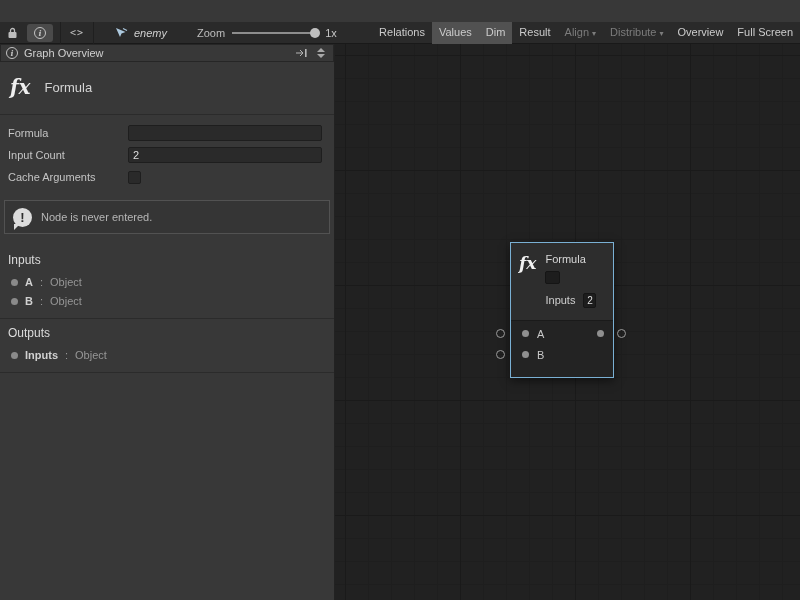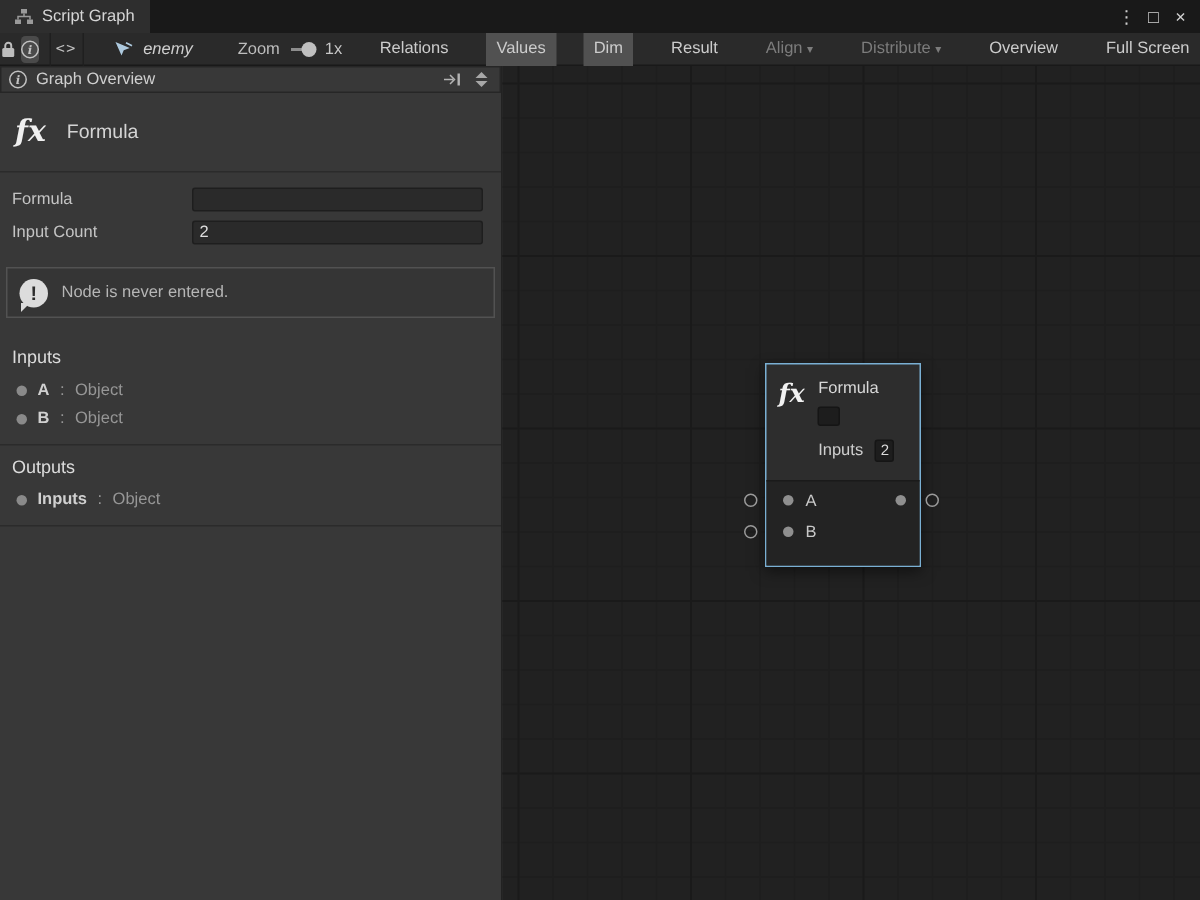--- a/index.html
+++ b/index.html
@@ -22,21 +22,21 @@
   .ticon.active { background:#4a4a4a; border-radius:3px; height:18px; width:26px; margin:0 3px; }
   .tsep { width:1px; height:22px; background:#1f1f1f; margin:0 4px; }
   .codeglyph { font-family:"DejaVu Sans Mono", monospace; font-size:10px; letter-spacing:1px; color:#c2c2c2; }
   .infocirc { width:12px; height:12px; border:1px solid #c2c2c2; border-radius:50%; display:flex; align-items:center; justify-content:center; font:italic bold 8px "DejaVu Serif", serif; color:#c2c2c2; }
   .graphname { display:flex; align-items:center; gap:6px; margin-left:16px; color:#cfcfcf;font-style:italic; }
   .zoom-label { margin-left:30px; color:#bdbdbd; }
   .zoom-slider { position:relative; width:86px; height:12px; margin:0 7px; }
   .zoom-track { position:absolute; left:0; right:4px; top:5px; height:2px; background:#8d8d8d; }
   .zoom-thumb { position:absolute; right:-2px; top:1px; width:10px; height:10px; border-radius:50%; background:#bfbfbf; }
   .tbuttons { margin-left:auto; display:flex; align-items:center; height:22px; }
-  .tbtn { padding:0 7px; height:22px; line-height:21px; color:#cccccc; white-space:nowrap;margin-left:18px; }
+  .tbtn { padding:0 7px; height:22px; line-height:21px; color:#cccccc; white-space:nowrap; }
   .tbtn.active { background:#515151; }
   .tbtn.disabled { color:#7c7c7c; }
   .dd { margin-left:3px; font-size:8px; }
 
   
   .inspector { position:absolute; top:44px; left:0; width:335px; bottom:0; background:#383838; border-right:1px solid #222; }
   .insp-header { height:18px; display:flex; align-items:center; gap:6px; padding:0 5px; border:1px solid #262626; background:#383838; color:#d0d0d0; }
   .insp-header .spacer { flex:1; }
   .scrollcol { display:flex; flex-direction:column; gap:2px; align-items:center; width:14px; }
   .tri-up { width:0; height:0; border-left:4px solid transparent; border-right:4px solid transparent; border-bottom:4px solid #a8a8a8; }
@@ -91,36 +91,20 @@
   .ext-port { position:absolute; width:9px; height:9px; border:1px solid #9a9a9a; border-radius:50%; background:transparent; }
   .ep-a { left:161px; top:285px; }
   .ep-b { left:161px; top:306px; }
   .ep-out { left:282px; top:285px; }
 </style>
 </head>
 <body>
 
 <div class="app">
 
-  <div class="tabbar">
-    <div class="tab">
-      <svg width="12" height="11" viewBox="0 0 12 11">
-        <rect x="4" y="0" width="4" height="3" fill="#9a9a9a"></rect>
-        <rect x="0" y="7" width="4" height="3" fill="#9a9a9a"></rect>
-        <rect x="8" y="7" width="4" height="3" fill="#9a9a9a"></rect>
-        <path d="M6 3v2M2 7V5h8v2" stroke="#9a9a9a" fill="none"></path>
-      </svg>
-      <span>Script Graph</span>
-    </div>
-    <div class="winbtns">
-      <span class="winbtn">⋮</span>
-      <span class="winbtn">□</span>
-      <span class="winbtn">×</span>
-    </div>
-  </div>
 
   <div class="toolbar">
     <span class="ticon">
       <svg width="11" height="12" viewBox="0 0 11 12">
         <rect x="1.5" y="5" width="8" height="6" rx="1" fill="#bdbdbd"></rect>
         <path d="M3.5 5V3.5a2 2 0 0 1 4 0V5" stroke="#bdbdbd" stroke-width="1.3" fill="none"></path>
       </svg>
     </span>
     <span class="ticon active">
       <span class="infocirc">
@@ -187,20 +171,24 @@
 
     <div class="fields">
       <div class="field-row">
         <label>Formula</label>
         <input class="tinput" type="text" value="" style="">
       </div>
       <div class="field-row">
         <label>Input Count</label>
         <input class="tinput" type="text" value="2" style="">
       </div>
+      <div class="field-row">
+        <label>Cache Arguments</label>
+        <span class="checkbox"></span>
+      </div>
     </div>
 
     <div class="warnbox">
       <span class="warnicon">
           <span>!</span>
         </span>
       <span class="warntext">Node is never entered.</span>
     </div>
 
     <div class="sect-heading">Inputs</div>

